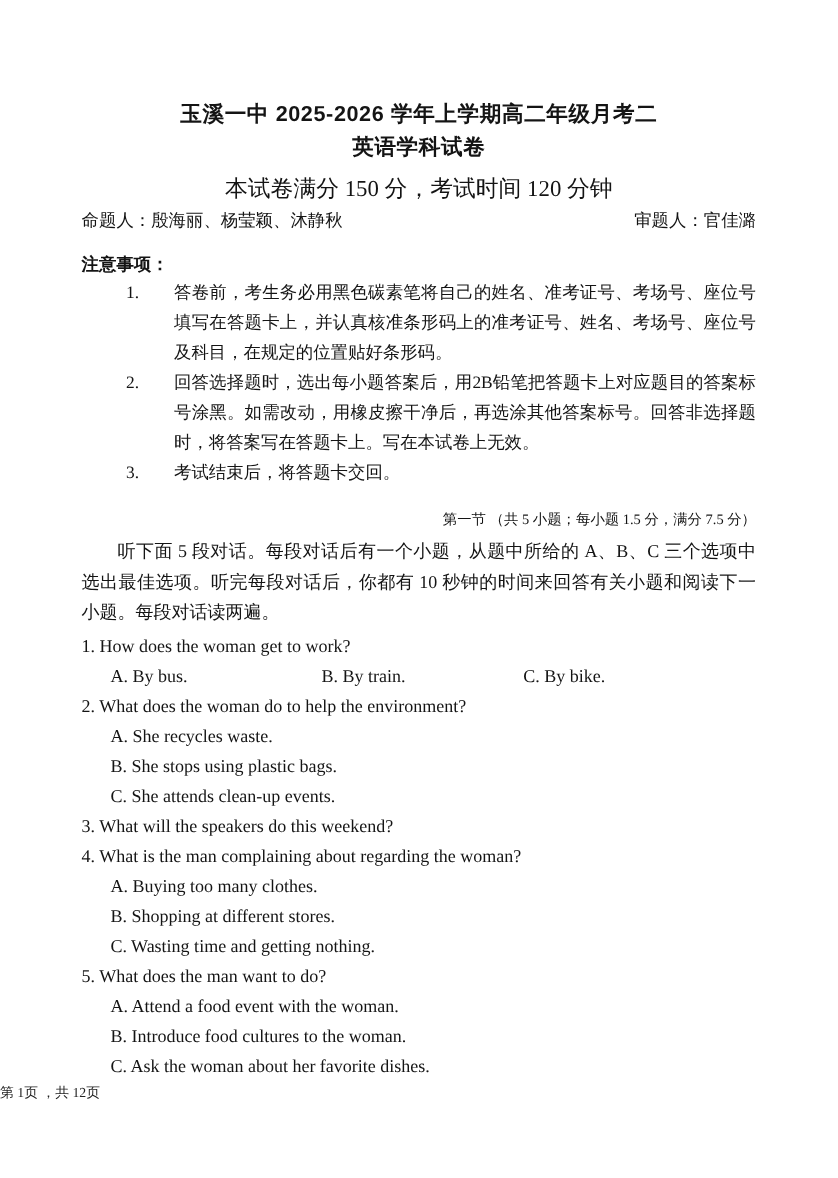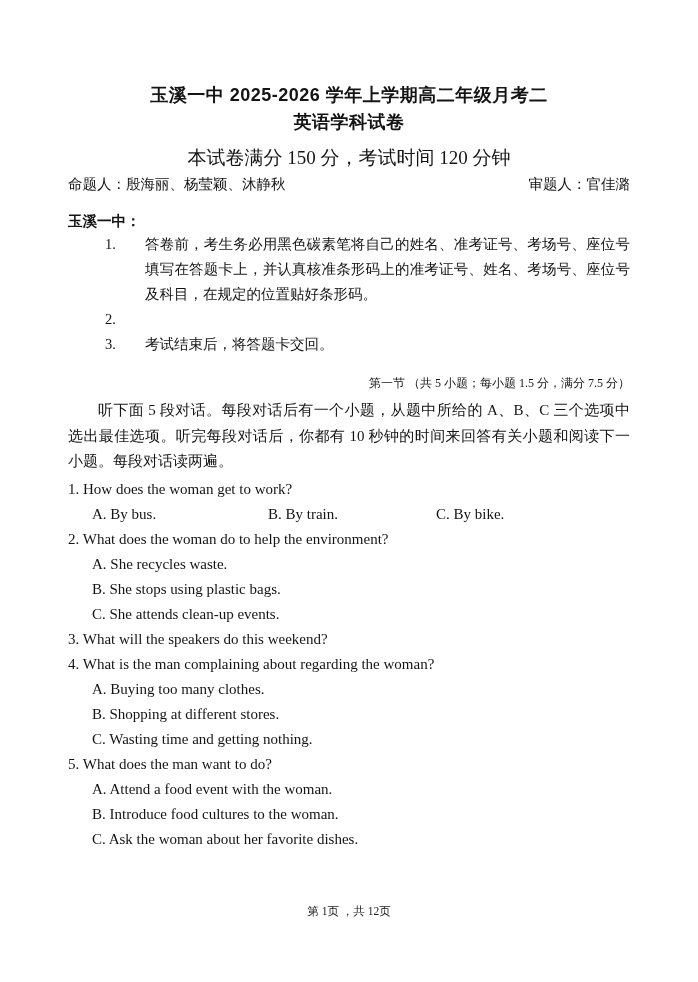--- a/index.html
+++ b/index.html
@@ -103,21 +103,20 @@
   .opts-inline .o1 { width: 168px; }
   .opts-inline .o2 { flex: 1; }
   .opt-stacked {
     padding-left: 24px;
   }
   .footer {
     position: absolute;
     top: 903px;
     left: 0;
     width: 698px;
-    text-align: center;
     font-size: 11.5px;
     line-height: 16px;
     color: #222;
   }
 </style>
 </head>
 <body>
 
 <div class="page">
   <div class="content">
@@ -127,28 +126,29 @@
       <span>英语学科试卷</span>
     </h1>
 
     <div class="exam-info">本试卷满分 150 分，考试时间 120 分钟</div>
 
     <div class="people-row">
       <span>命题人：殷海丽、杨莹颖、沐静秋</span>
       <span>审题人：官佳潞</span>
     </div>
 
-    <div class="notice-heading">玉溪一中：</div>
+    <div class="notice-heading">注意事项：</div>
 
     <div class="notice-item">
       <span class="notice-num">1.</span>
       <span class="notice-txt">答卷前，考生务必用黑色碳素笔将自己的姓名、准考证号、考场号、座位号填写在答题卡上，并认真核准条形码上的准考证号、姓名、考场号、座位号及科目，在规定的位置贴好条形码。</span>
     </div>
     <div class="notice-item">
       <span class="notice-num">2.</span>
+      <span class="notice-txt">回答选择题时，选出每小题答案后，用2B铅笔把答题卡上对应题目的答案标号涂黑。如需改动，用橡皮擦干净后，再选涂其他答案标号。回答非选择题时，将答案写在答题卡上。写在本试卷上无效。</span>
     </div>
     <div class="notice-item">
       <span class="notice-num">3.</span>
       <span class="notice-txt">考试结束后，将答题卡交回。</span>
     </div>
 
 
     <div class="section-heading">第一节 （共 5 小题；每小题 1.5 分，满分 7.5 分）</div>
 
     <p class="instructions">听下面 5 段对话。每段对话后有一个小题，从题中所给的 A、B、C 三个选项中选出最佳选项。听完每段对话后，你都有 10 秒钟的时间来回答有关小题和阅读下一小题。每段对话读两遍。</p>

